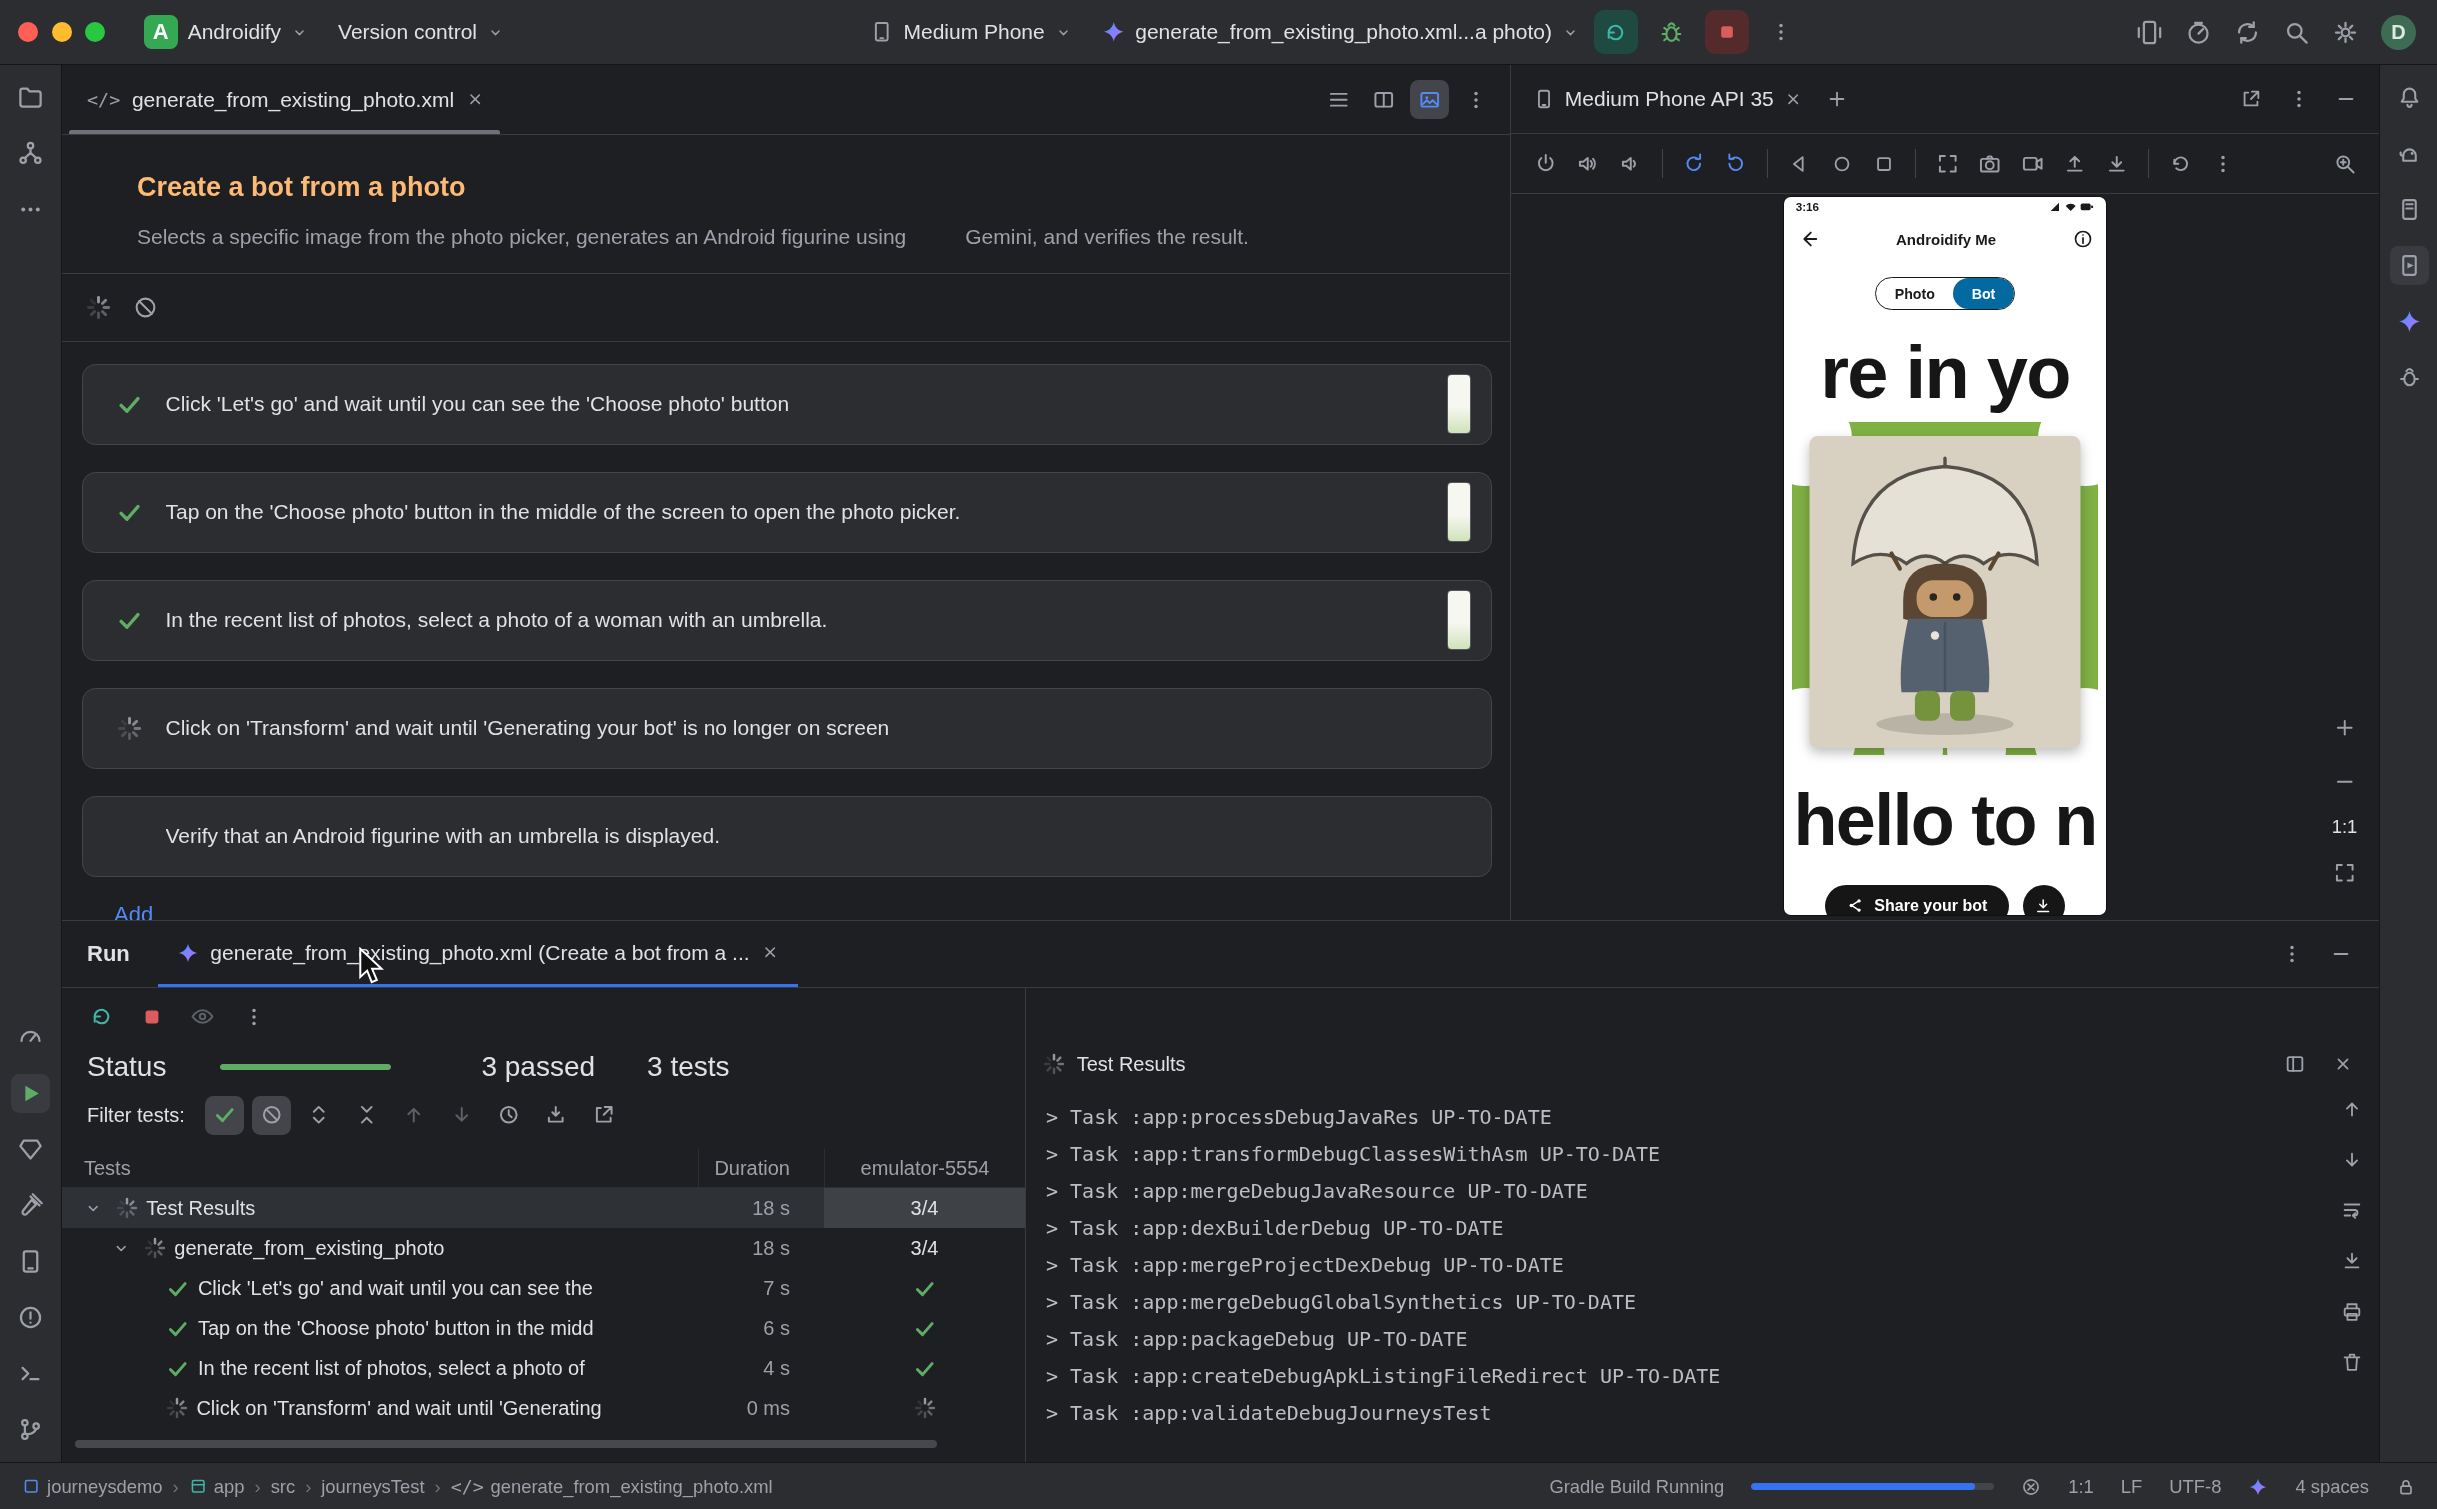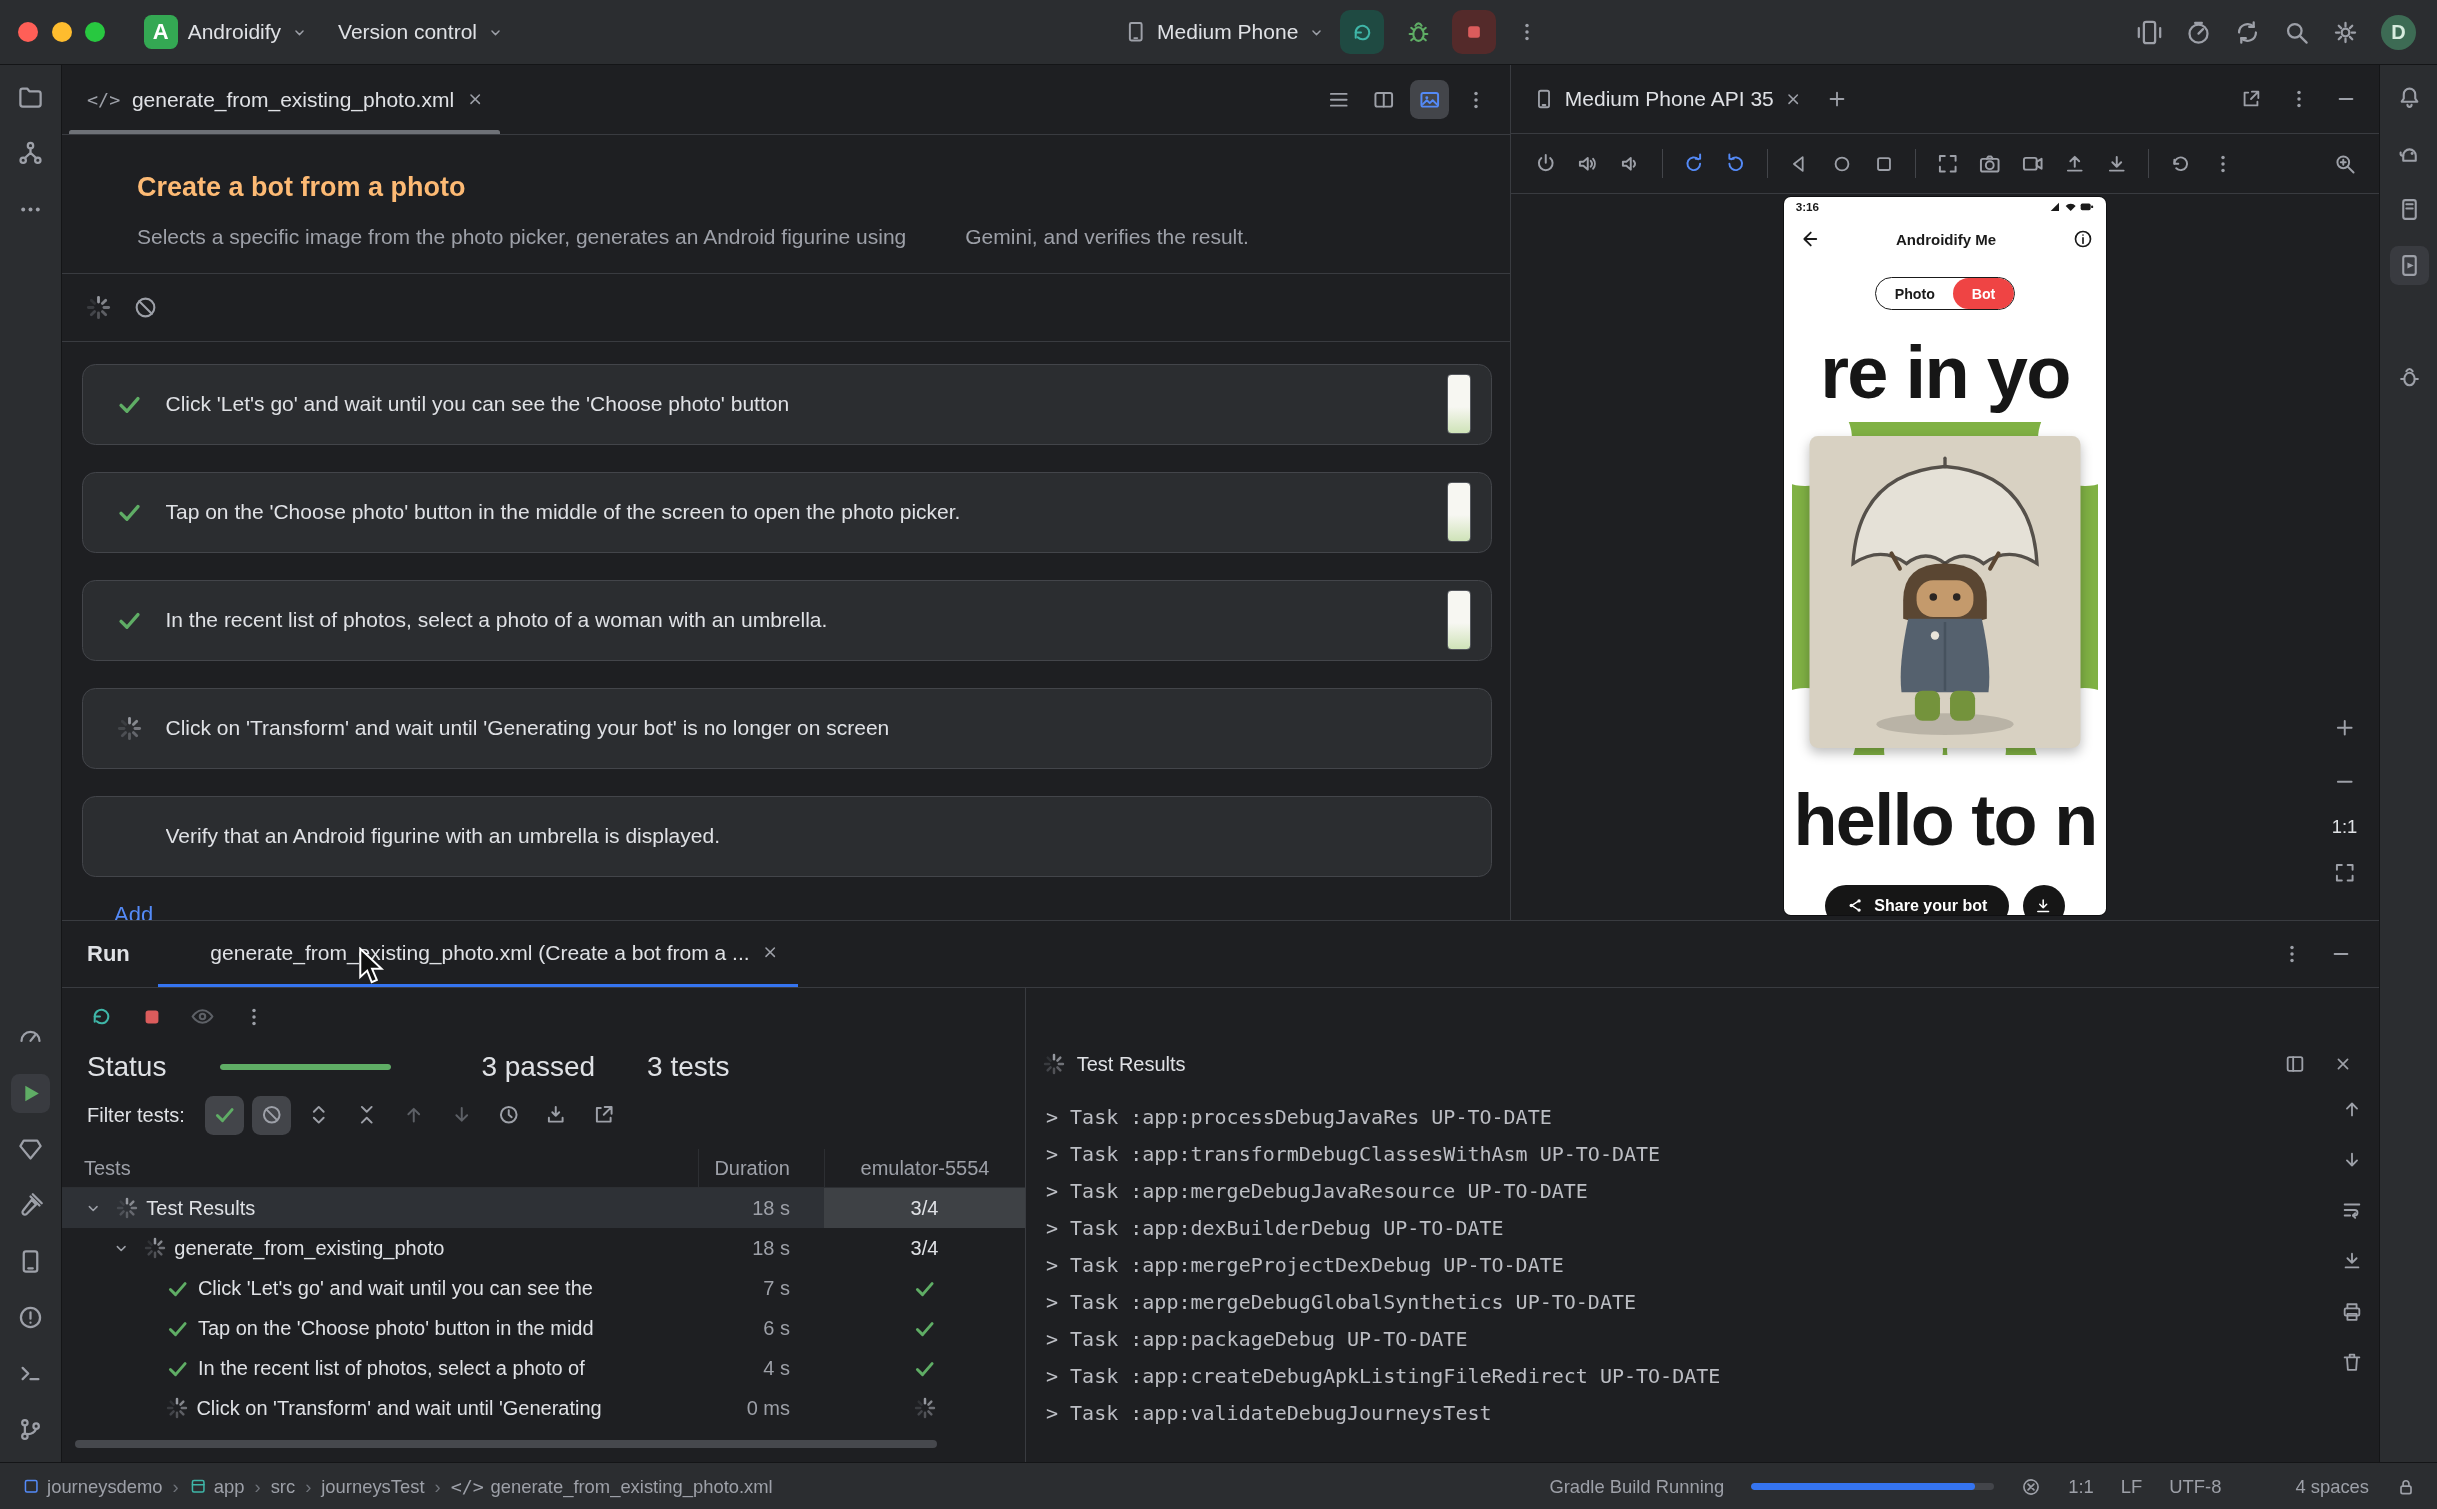--- a/index.html
+++ b/index.html
@@ -79,21 +79,21 @@
   
   .phone { width:322px; height:718px; background:#ffffff; border-radius:6.7px; overflow:hidden;
     display:flex; flex-direction:column; color:#1a1a1a; box-shadow:0 0 0 0.8px #0c0d0e; }
   .p-status { flex:0 0 18.4px; display:flex; align-items:center; justify-content:space-between;
     padding:0 11.7px; font-size:11.7px; font-weight:bold; }
   .p-appbar { flex:0 0 47px; display:flex; align-items:center; padding:0 13.4px; }
   .p-appbar .p-title { flex:1; text-align:center; font-size:15px; font-weight:700; }
   .p-togglerow { flex:0 0 62px; display:flex; align-items:center; justify-content:center; }
   .p-toggle { display:flex; border:1.7px solid #1a1a1a; border-radius:22px; overflow:hidden; background:#fff; }
   .p-toggle .seg { padding:7.5px 18.4px; font-size:14.2px; font-weight:bold; }
-  .p-toggle .seg.active { background:#ef4444; color:#fff; border-radius:18.4px; }
+  .p-toggle .seg.active { background:#0369a1; color:#fff; border-radius:18.4px; }
   .p-content { position:relative; flex:1; overflow:hidden; }
   .p-marquee { position:absolute; left:0; right:0; text-align:center; white-space:nowrap;
     font-weight:700; color:#161616; letter-spacing:-1.7px; }
   .p-marquee.top { top:5px; font-size:74px; }
   .p-marquee.bottom { top:454px; font-size:72px; }
   .p-green { position:absolute; left:8.4px; right:8.4px; top:97px; height:333px; background:#80b144; border-radius:22px; }
   .p-bubble { position:absolute; background:#fff; border-radius:50%; }
   .p-card { position:absolute; left:50%; transform:translateX(-50%); top:111px; width:271px; height:312px;
     background:#d8d1c2; border-radius:8.4px; box-shadow:0 5px 11.7px rgba(0,0,0,.25); overflow:hidden; }
   .p-actions { position:absolute; left:0; right:0; top:560px; display:flex; justify-content:center; gap:13.4px; align-items:center; }
@@ -187,20 +187,35 @@
           <path class="s" d="M7 10l5 5 5-5"></path>
         </svg>
     </div>
     <div class="tb-spacer"></div>
     <div class="tb-group">
       <svg class="ic-gray" width="23.5" height="23.5" viewBox="0 0 24 24">
           <path class="s" d="M7.5 3h9A1.5 1.5 0 0 1 18 4.5v15a1.5 1.5 0 0 1-1.5 1.5h-9A1.5 1.5 0 0 1 6 19.5v-15A1.5 1.5 0 0 1 7.5 3z"></path>
           <path class="s" d="M10.5 18.5h3"></path>
         </svg>
       <span>Medium Phone</span>
+      <svg class="ic-gray" width="17" height="17" viewBox="0 0 24 24">
+          <path class="s" d="M7 10l5 5 5-5"></path>
+        </svg>
+    </div>
+    <div class="tb-group">
+      <svg width="23.5" height="23.5" viewBox="0 0 24 24">
+          <defs>
+            <linearGradient id="gemgrad" x1="0" y1="0" x2="1" y2="1">
+              <stop offset="0" stop-color="#4e8cff"></stop>
+              <stop offset="1" stop-color="#b274ff"></stop>
+            </linearGradient>
+          </defs>
+          <path fill="url(#gemgrad)" d="M12 2c.9 5.2 4.8 9.1 10 10-5.2.9-9.1 4.8-10 10-.9-5.2-4.8-9.1-10-10 5.2-.9 9.1-4.8 10-10z"></path>
+        </svg>
+      <span>generate_from_existing_photo.xml...a photo)</span>
       <svg class="ic-gray" width="17" height="17" viewBox="0 0 24 24">
           <path class="s" d="M7 10l5 5 5-5"></path>
         </svg>
     </div>
     <div class="tb-actions">
       <span class="act-btn run">
         <svg class="ic-teal" width="25" height="25" viewBox="0 0 24 24">
             <path class="s" d="M5.5 12a6.5 6.5 0 1 1 1.9 4.6"></path>
             <path class="s" d="M5.5 17v-5h5"></path>
           </svg>

